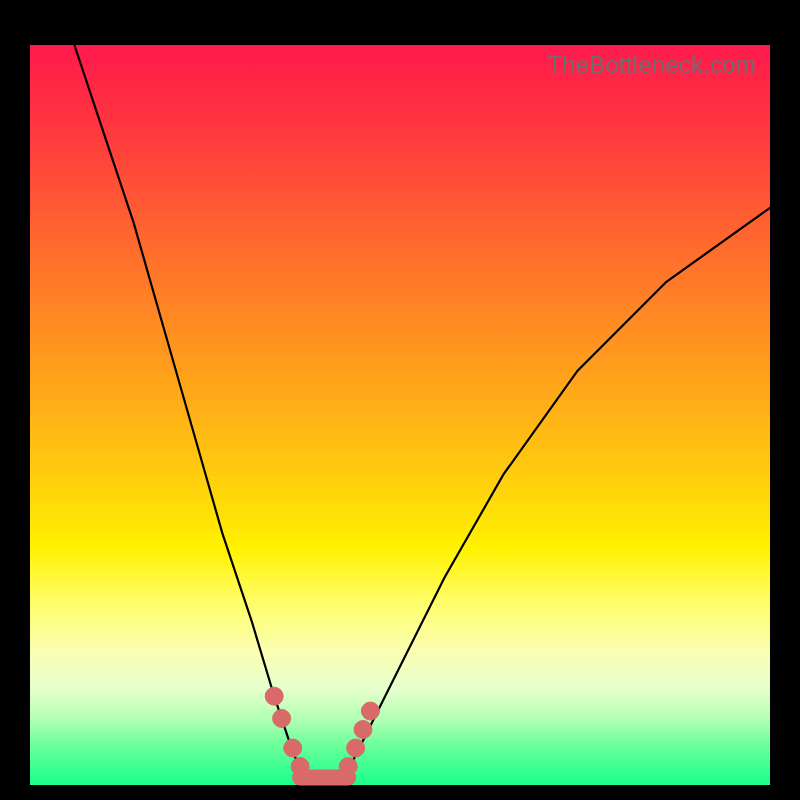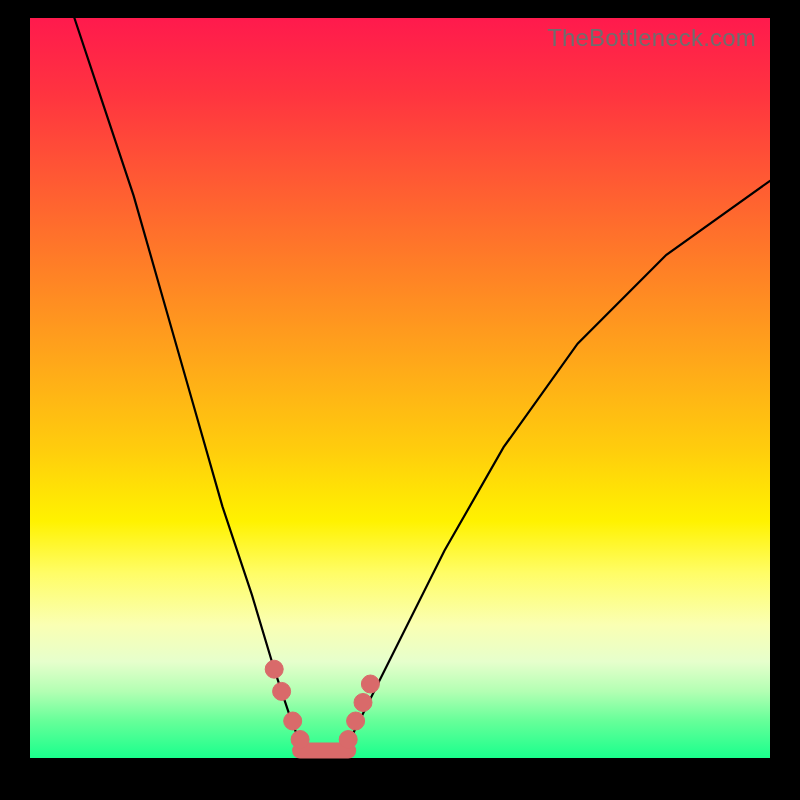--- a/index.html
+++ b/index.html
@@ -13,21 +13,21 @@
   }
   .frame {
     position: relative;
     width: 800px;
     height: 800px;
     background: #000;
   }
   .plot {
     position: absolute;
     left: 30px;
-    top: 18px;
+    top: 45px;
     width: 740px;
     height: 740px;
     background: linear-gradient(to bottom,
       #ff1a4d 0%,
       #ff3340 10%,
       #ff5a33 22%,
       #ff8026 34%,
       #ffa61a 46%,
       #ffcc0d 58%,
       #fff200 68%,

